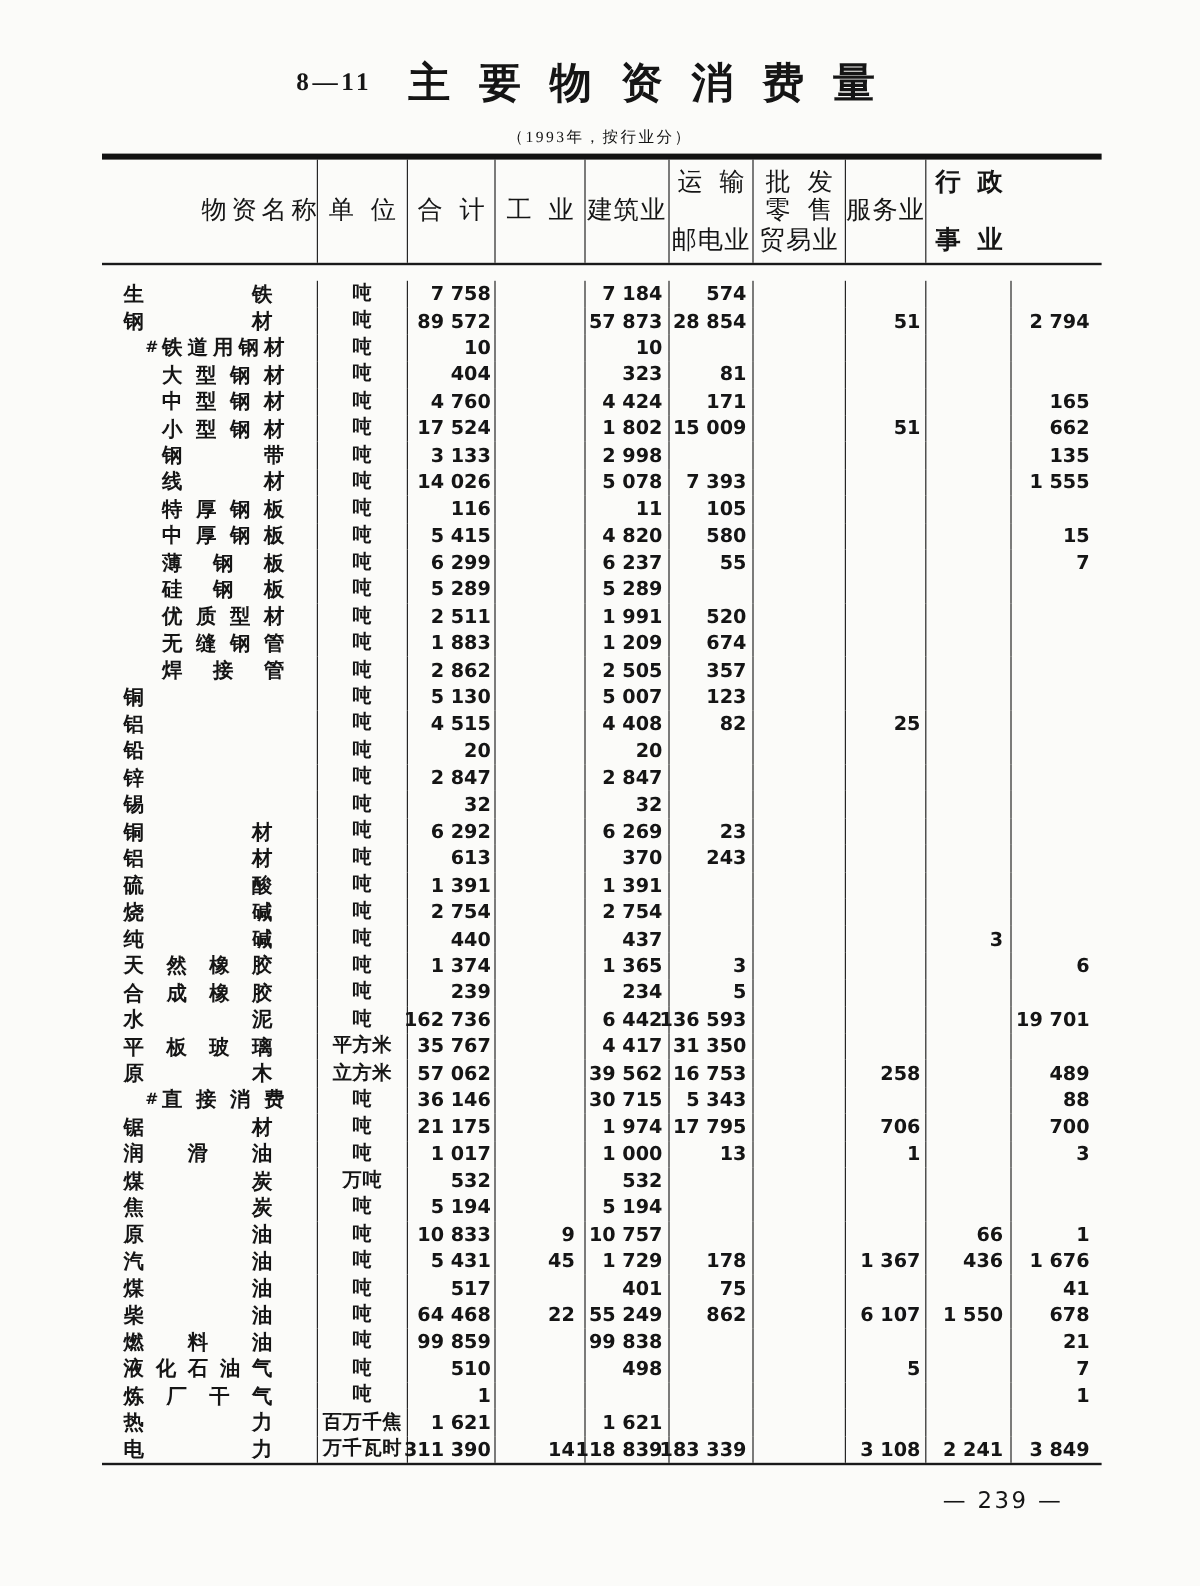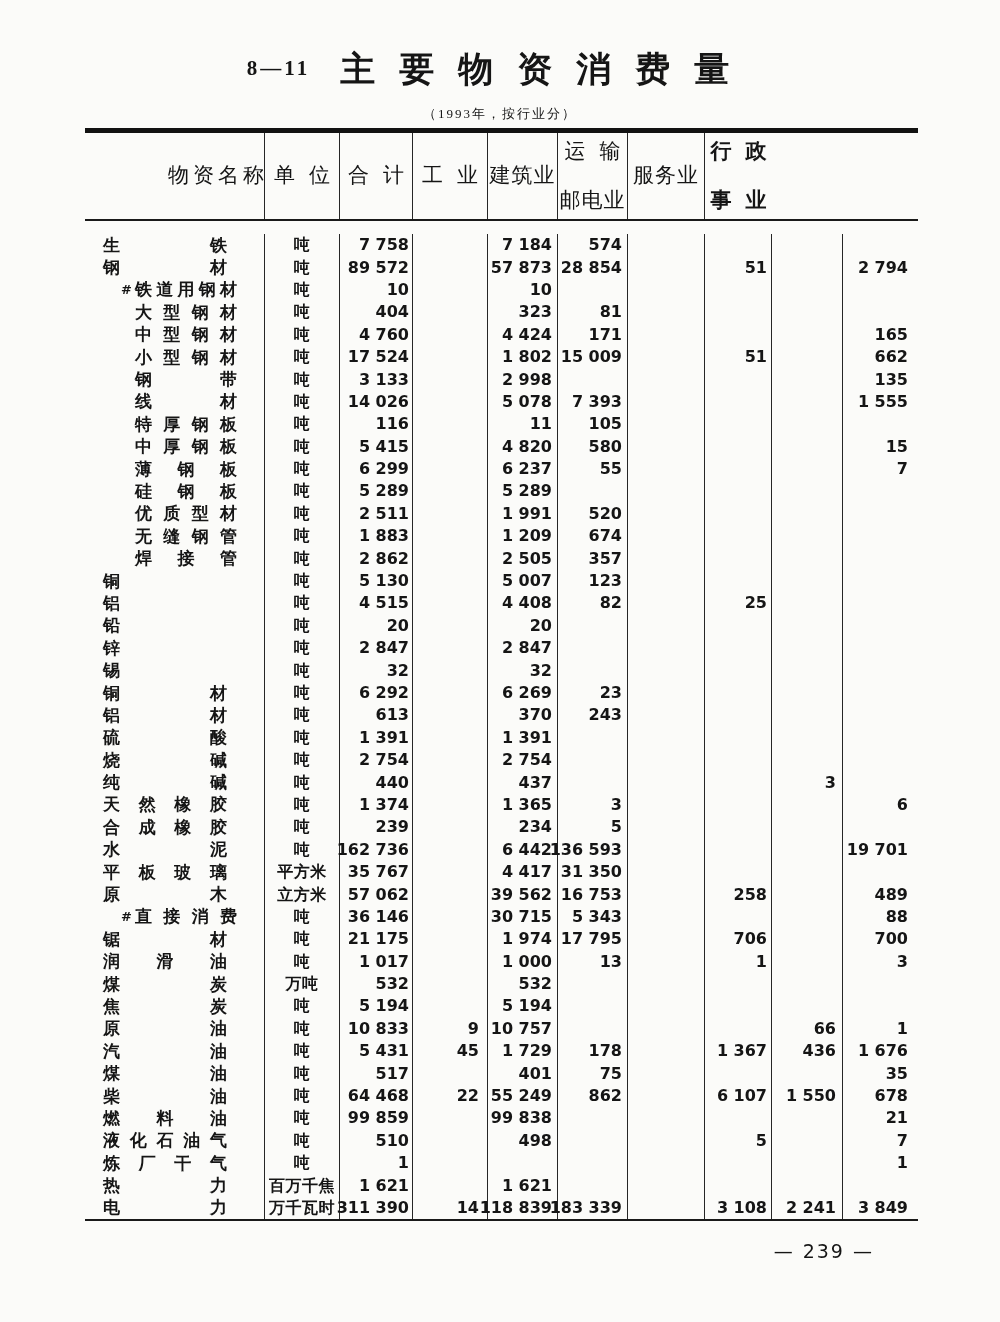--- a/index.html
+++ b/index.html
@@ -72,21 +72,21 @@
   .num-cell.c0 { padding-right:3px; }
   .num-cell.c1 { padding-right:8px; }
   .num-cell.c2 { padding-right:5px; }
   .num-cell.c3 { padding-right:5px;margin-left:24px; }
   .num-cell.c4 { padding-right:6px; }
   .num-cell.c5 { padding-right:4px; }
   .num-cell.c6 { padding-right:6px; }
   .num-cell.c7 { padding-right:10px; }
 
   .page-footer {
-    position:absolute; top:1240px; left:4px; width:918px;
+    position:absolute; top:1240px; left:16px; width:918px;
     text-align:right; padding-right:48px; box-sizing:border-box;
     font-size:19px; font-family:"DejaVu Sans", sans-serif; letter-spacing:2px;
   }
 </style>
 </head>
 <body>
 
 <div class="titlebar">
   <span class="tbl-no">8—11</span><span class="main-title">主要物资消费量</span>
 </div>
@@ -106,20 +106,25 @@
       <div class="hc hc-industry">
         <span class="hl spread">工业</span>
       </div>
       <div class="hc hc-construction">
         <span class="hl tight">建筑业</span>
       </div>
       <div class="hc hc-transport_post_telecom multi">
         <span class="hl spread">运输</span>
         <span class="hl tight">邮电业</span>
       </div>
+      <div class="hc hc-wholesale_retail_trade multi">
+        <span class="hl spread">批发</span>
+        <span class="hl spread">零售</span>
+        <span class="hl tight">贸易业</span>
+      </div>
       <div class="hc hc-services">
         <span class="hl tight">服务业</span>
       </div>
       <div class="hc hc-government_institutions multi">
         <span class="hl spread">行政</span>
         <span class="hl spread">事业</span>
       </div>
     </div>
   <div class="tbody" id="tbody">
       <div class="tr grid-row">
@@ -647,21 +652,21 @@
           <span class="mat-name ind0">煤油</span>
         </div>
         <div class="td unit-cell">吨</div>
         <div class="td num-cell c0">517</div>
         <div class="td num-cell c1"></div>
         <div class="td num-cell c2">401</div>
         <div class="td num-cell c3">75</div>
         <div class="td num-cell c4"></div>
         <div class="td num-cell c5"></div>
         <div class="td num-cell c6"></div>
-        <div class="td num-cell c7">35</div>
+        <div class="td num-cell c7">41</div>
       </div>
       <div class="tr grid-row">
         <div class="td name-cell">
           <span class="mat-name ind0">柴油</span>
         </div>
         <div class="td unit-cell">吨</div>
         <div class="td num-cell c0">64 468</div>
         <div class="td num-cell c1">22</div>
         <div class="td num-cell c2">55 249</div>
         <div class="td num-cell c3">862</div>

